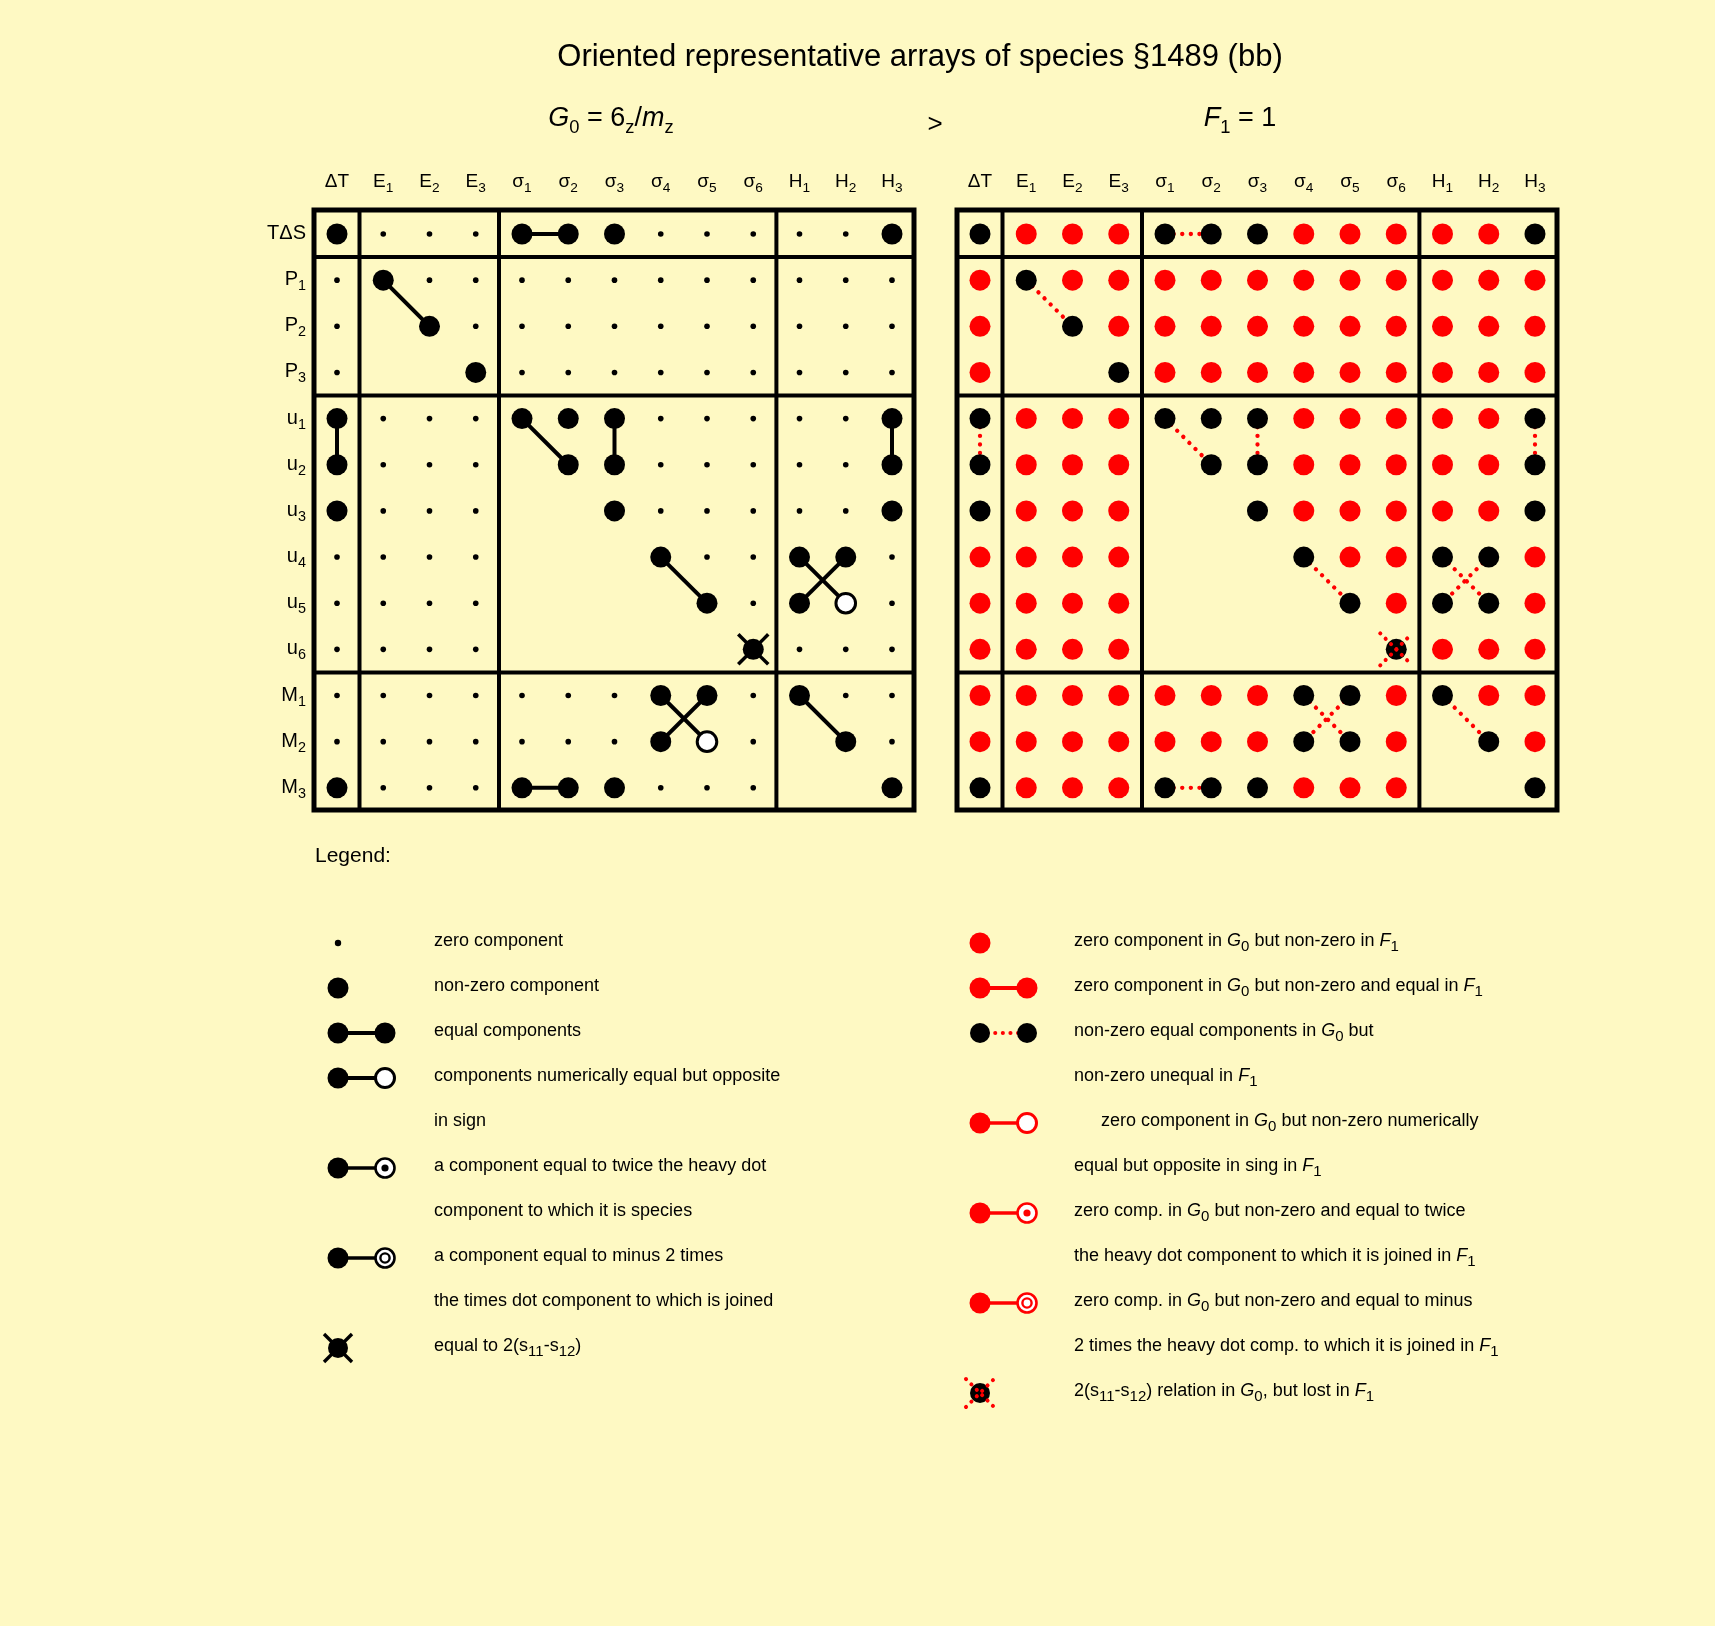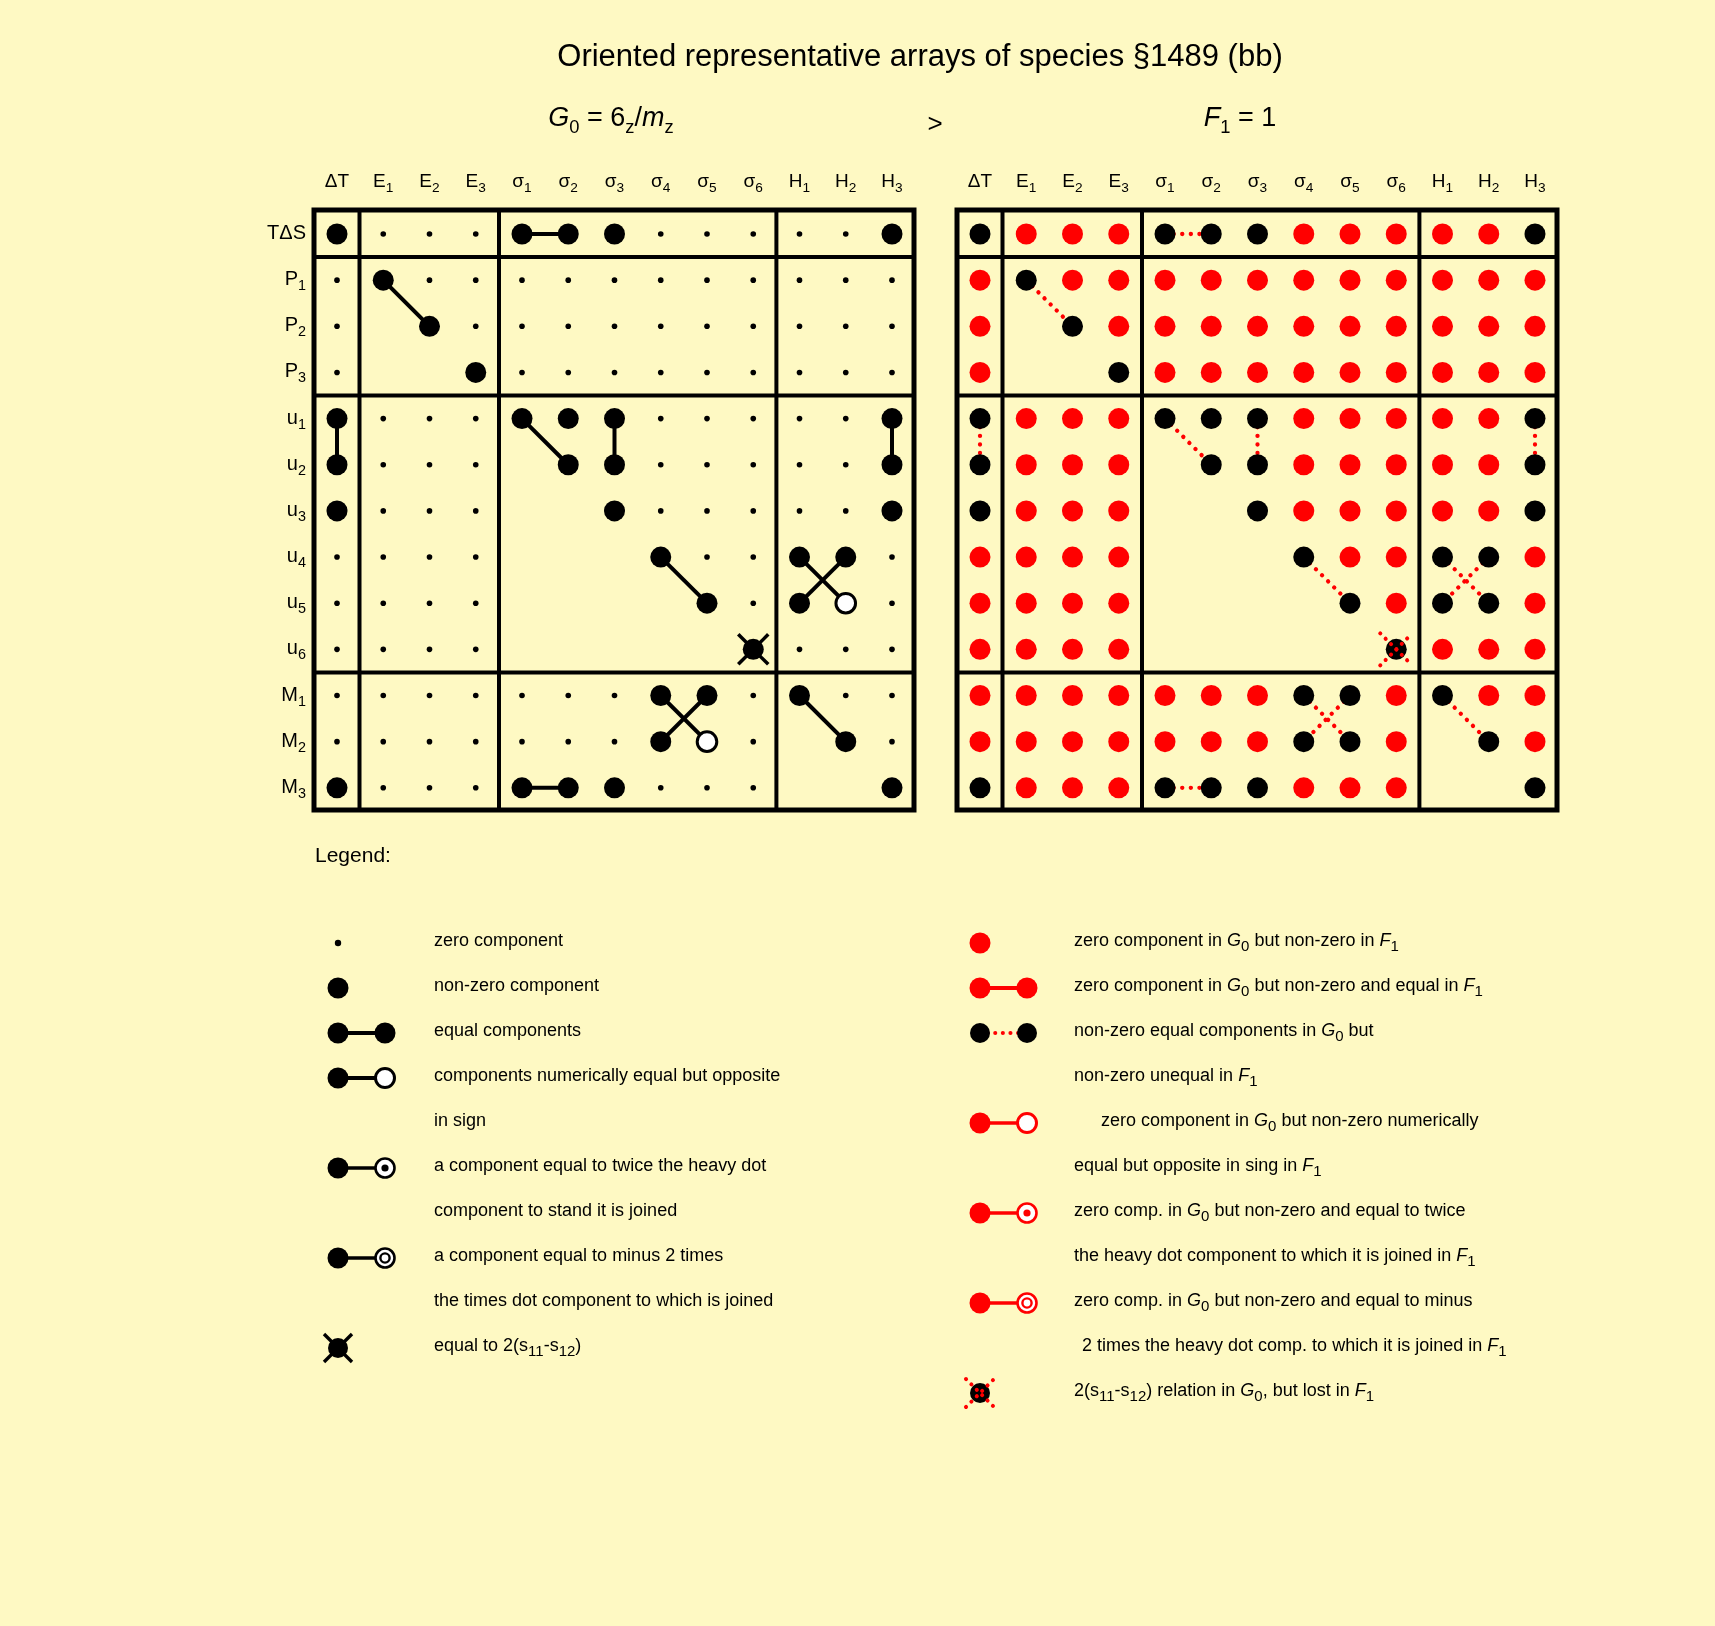--- a/index.html
+++ b/index.html
@@ -438,21 +438,21 @@
     </svg>
     <div class="abs legend-text" style="left: 434px; top: 1065px;">components numerically equal but opposite</div>
     <div class="abs legend-text" style="left: 434px; top: 1110px;">in sign</div>
     <svg width="100" height="36" viewBox="0 0 100 36" style="position: absolute; left: 310px; top: 1150px; overflow: visible;">
       <line x1="28" y1="18" x2="75" y2="18" stroke="#000000" stroke-width="3.5"></line>
       <circle cx="28" cy="18" r="10.5" fill="#000000"></circle>
       <circle cx="75" cy="18" r="9.5" fill="#ffffff" stroke="#000000" stroke-width="2.6"></circle>
       <circle cx="75" cy="18" r="3.6" fill="#000000"></circle>
     </svg>
     <div class="abs legend-text" style="left: 434px; top: 1155px;">a component equal to twice the heavy dot</div>
-    <div class="abs legend-text" style="left: 434px; top: 1200px;">component to stand it is joined</div>
+    <div class="abs legend-text" style="left: 434px; top: 1200px;">component to which it is species</div>
     <svg width="100" height="36" viewBox="0 0 100 36" style="position: absolute; left: 310px; top: 1240px; overflow: visible;">
       <line x1="28" y1="18" x2="75" y2="18" stroke="#000000" stroke-width="3.5"></line>
       <circle cx="28" cy="18" r="10.5" fill="#000000"></circle>
       <circle cx="75" cy="18" r="9.5" fill="#ffffff" stroke="#000000" stroke-width="2.6"></circle>
       <circle cx="75" cy="18" r="4.6" fill="none" stroke="#000000" stroke-width="2.4"></circle>
     </svg>
     <div class="abs legend-text" style="left: 434px; top: 1245px;">a component equal to minus 2 times</div>
     <div class="abs legend-text" style="left: 434px; top: 1290px;">the times dot component to which is joined</div>
     <svg width="100" height="36" viewBox="0 0 100 36" style="position: absolute; left: 310px; top: 1330px; overflow: visible;">
       <circle cx="28" cy="18" r="10" fill="#000000"></circle>
@@ -492,20 +492,20 @@
     </svg>
     <div class="abs legend-text" style="left: 1074px; top: 1200px;">zero comp. in <i>G</i><sub>0</sub> but non-zero and equal to twice</div>
     <div class="abs legend-text" style="left: 1074px; top: 1245px;">the heavy dot component to which it is joined in <i>F</i><sub>1</sub></div>
     <svg width="100" height="36" viewBox="0 0 100 36" style="position: absolute; left: 952px; top: 1285px; overflow: visible;">
       <line x1="28" y1="18" x2="75" y2="18" stroke="#ff0000" stroke-width="3.5"></line>
       <circle cx="28" cy="18" r="10.5" fill="#ff0000"></circle>
       <circle cx="75" cy="18" r="9.5" fill="#ffffff" stroke="#ff0000" stroke-width="2.6"></circle>
       <circle cx="75" cy="18" r="4.6" fill="none" stroke="#ff0000" stroke-width="2.4"></circle>
     </svg>
     <div class="abs legend-text" style="left: 1074px; top: 1290px;">zero comp. in <i>G</i><sub>0</sub> but non-zero and equal to minus</div>
-    <div class="abs legend-text" style="left: 1074px; top: 1335px; margin-left: 8px;">2 times the heavy dot comp. to which it is joined in <i>F</i><sub>1</sub></div>
+    <div class="abs legend-text" style="left: 1074px; top: 1335px;">2 times the heavy dot comp. to which it is joined in <i>F</i><sub>1</sub></div>
     <svg width="100" height="36" viewBox="0 0 100 36" style="position: absolute; left: 952px; top: 1375px; overflow: visible;">
       <circle cx="28" cy="18" r="10" fill="#000000"></circle>
       <line x1="14" y1="4" x2="42" y2="32" stroke="#ff0000" stroke-width="4" stroke-dasharray="0.1 7.5" stroke-linecap="round"></line>
       <line x1="14" y1="32" x2="42" y2="4" stroke="#ff0000" stroke-width="4" stroke-dasharray="0.1 7.5" stroke-linecap="round"></line>
     </svg>
     <div class="abs legend-text" style="left: 1074px; top: 1380px;">2(s<sub>11</sub>-s<sub>12</sub>) relation in <i>G</i><sub>0</sub>, but lost in <i>F</i><sub>1</sub></div>
   </div>
 
 </body></html>

